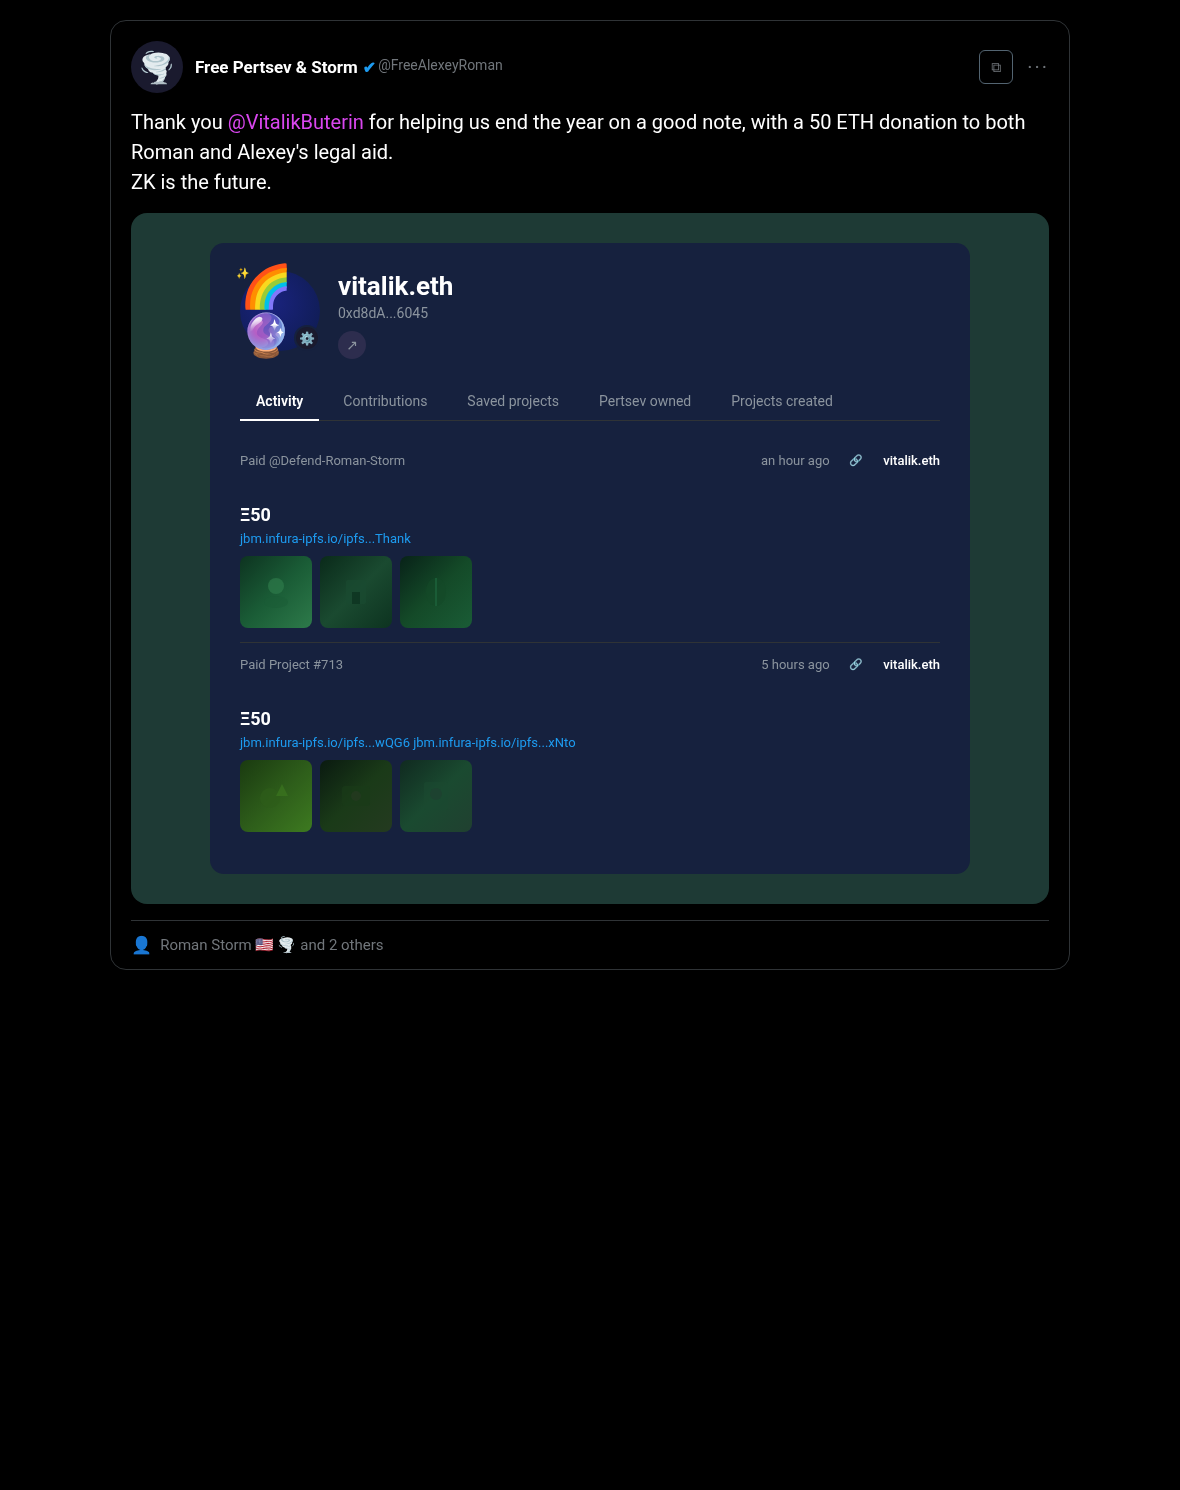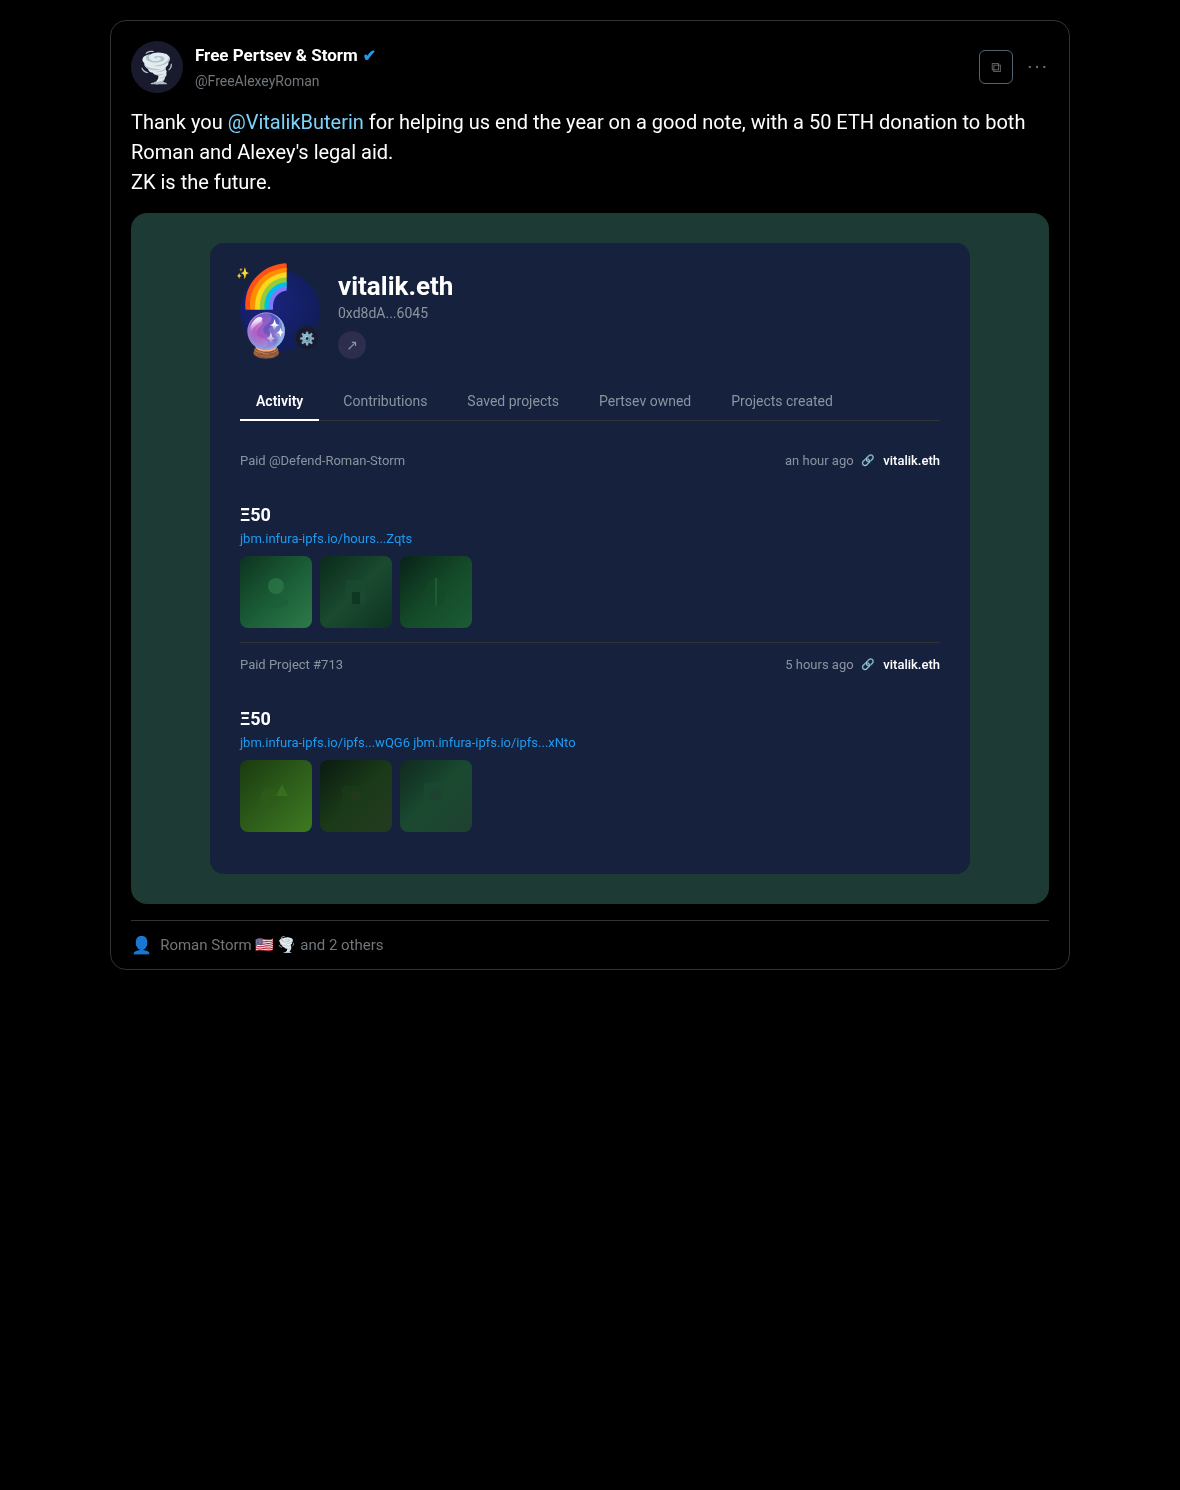--- a/index.html
+++ b/index.html
@@ -48,22 +48,22 @@
       overflow: hidden;
       flex-shrink: 0;
     }
 
     .avatar-tornado {
       font-size: 30px;
     }
 
     .account-info {
       display: flex;
-      flex-direction: column;
-      gap: 8px;
+      flex-direction: row;
+      gap: 2px;
     }
 
     .account-name {
       display: flex;
       align-items: center;
       gap: 5px;
       font-weight: 700;
       font-size: 17px;
       color: #fff;
     }
@@ -105,21 +105,21 @@
     }
 
     .tweet-text {
       font-size: 20px;
       line-height: 1.5;
       color: #fff;
       margin-bottom: 16px;
     }
 
     .mention {
-      color: #7dd3fc;
+      color: #d946ef;
     }
 
     .tweet-media-container {
       background: #1e3a35;
       border-radius: 16px;
       padding: 30px 20px;
       margin-bottom: 16px;
     }
 
     
@@ -281,21 +281,21 @@
     }
 
     .activity-label {
       font-size: 13px;
       color: #8b949e;
     }
 
     .activity-time {
       display: flex;
       align-items: center;
-      gap: 8px;
+      gap: 20px;
       font-size: 13px;
       color: #8b949e;
     }
 
     .activity-sender {
       font-size: 13px;
       color: #fff;
       font-weight: 500;
     }
 
@@ -431,21 +431,21 @@
       <div class="activity-item">
         <div class="activity-meta">
           <span class="activity-label">Paid @Defend-Roman-Storm</span>
           <div class="activity-time">
             <span>an hour ago</span>
             <span class="link-icon">🔗</span>
             <span class="activity-sender">vitalik.eth</span>
           </div>
         </div>
         <div class="activity-amount">Ξ50</div>
-        <div class="activity-link">jbm.infura-ipfs.io/hours...Zqts</div>
+        <div class="activity-link">jbm.infura-ipfs.io/ipfs...Thank</div>
         <div class="activity-images">
           <div class="activity-thumb thumb-1">
             <svg width="40" height="40" viewBox="0 0 40 40">
                 <circle cx="20" cy="14" r="8" fill="#2d7a4a" opacity="0.7"></circle>
                 <ellipse cx="20" cy="30" rx="12" ry="6" fill="#1a5c36" opacity="0.5"></ellipse>
               </svg>
           </div>
           <div class="activity-thumb thumb-2">
             <svg width="40" height="40" viewBox="0 0 40 40">
                 <rect x="10" y="8" width="20" height="24" rx="2" fill="#1a4a30" opacity="0.7"></rect>

